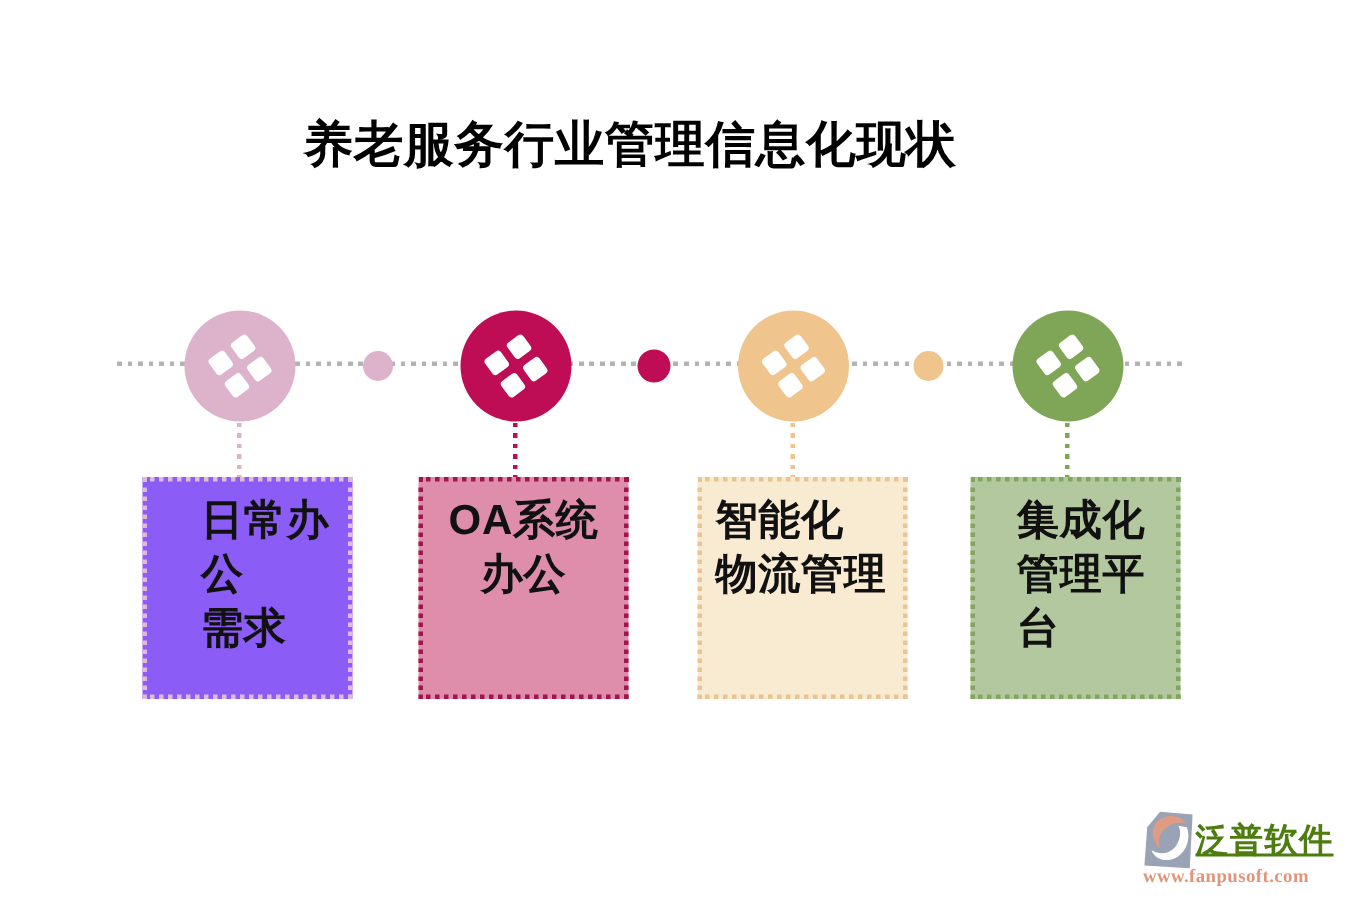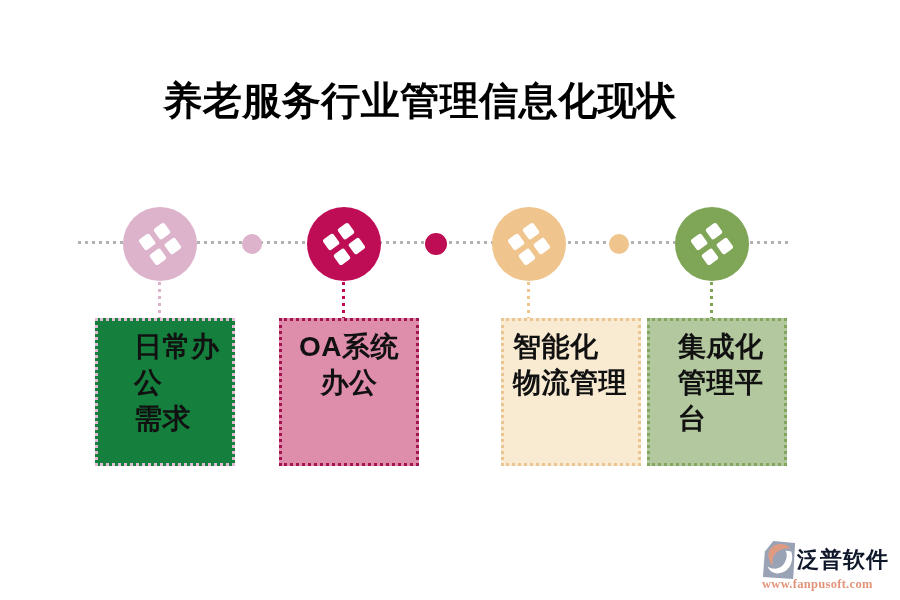--- a/index.html
+++ b/index.html
@@ -1,37 +1,37 @@
 <!DOCTYPE html>
 <html><head>
 <meta charset="utf-8">
 <style>
   * { margin: 0; padding: 0; box-sizing: border-box; }
   html, body { width: 900px; height: 600px; background: #ffffff; overflow: hidden;
     font-family: "Liberation Sans", "DejaVu Sans", sans-serif; }
   .canvas { position: relative; width: 900px; height: 600px; background: #fff; }
 
   .title { position: absolute; left: 0; top: 74px; width: 840px; text-align: center;
-    font-size: 39px; font-weight: 900; color: #000; letter-spacing: 0.5px; white-space: nowrap; }
+    font-size: 33px; font-weight: 900; color: #000; letter-spacing: 0.5px; white-space: nowrap; }
 
   .hline { position: absolute; left: 78px; top: 241px; width: 714px; height: 3px; }
 
   .circle { position: absolute; top: 207px; width: 74px; height: 74px; border-radius: 50%;
     display: flex; align-items: center; justify-content: center; }
   .c0 { left: 123px; } .c1 { left: 307px; } .c2 { left: 492px; } .c3 { left: 675px; }
 
   .mini-dot { position: absolute; top: 234px; width: 20px; height: 20px; border-radius: 50%; }
   .d0 { left: 242px; } .d1 { left: 425px; top: 233px; width: 22px; height: 22px; } .d2 { left: 609px; }
 
   .connector { position: absolute; top: 282px; width: 3px; height: 36px; }
   .k0 { left: 158px; } .k1 { left: 342px; } .k2 { left: 527px; } .k3 { left: 710px; }
 
   .box { position: absolute; top: 318px; width: 140px; height: 148px;
     border: 3px dotted transparent; padding: 8px 9px; }
-  .b0 { left: 95px; } .b1 { left: 279px; } .b2 { left: 465px; margin-left: 36px; } .b3 { left: 647px; }
+  .b0 { left: 95px; } .b1 { left: 279px; } .b2 { left: 465px; } .b3 { left: 647px; }
   .box-label { font-size: 28px; line-height: 36px; font-weight: 900; color: #111;
     white-space: pre-line; letter-spacing: 0.5px; }
 
   .watermark { position: absolute; right: 6px; bottom: 8px; width: 132px; }
   .wm-row { display: flex; align-items: center; gap: 1px; }
   .wm-brand { font-size: 22px; font-weight: 900; letter-spacing: 1px; white-space: nowrap; }
   .wm-url { font-family: "Liberation Serif", "DejaVu Serif", serif; font-weight: 700;
     font-size: 12.5px; text-align: left; margin-top: -3px; letter-spacing: 0.3px; white-space: nowrap; }
 </style>
 </head>
@@ -86,21 +86,21 @@
 
   <div class="mini-dot d0" style="background: rgb(220, 179, 203);"></div>
   <div class="mini-dot d1" style="background: rgb(191, 13, 85);"></div>
   <div class="mini-dot d2" style="background: rgb(240, 196, 141);"></div>
 
   <div class="connector k0" style="background-image: repeating-linear-gradient(rgb(220, 179, 203) 0px, rgb(220, 179, 203) 3px, transparent 3px, transparent 7px);"></div>
   <div class="connector k1" style="background-image: repeating-linear-gradient(rgb(191, 13, 85) 0px, rgb(191, 13, 85) 3px, transparent 3px, transparent 7px);"></div>
   <div class="connector k2" style="background-image: repeating-linear-gradient(rgb(240, 196, 141) 0px, rgb(240, 196, 141) 3px, transparent 3px, transparent 7px);"></div>
   <div class="connector k3" style="background-image: repeating-linear-gradient(rgb(127, 165, 87) 0px, rgb(127, 165, 87) 3px, transparent 3px, transparent 7px);"></div>
 
-  <div class="box b0" style="background: #15803d; border-color: rgb(227, 186, 212); padding-left: 36px;">
+  <div class="box b0" style="background: #8b5cf6; border-color: rgb(227, 186, 212); padding-left: 36px;">
     <div class="box-label">日常办公
 需求</div>
   </div>
   <div class="box b1" style="background: rgb(222, 141, 171); border-color: rgb(161, 20, 80); text-align: center;">
     <div class="box-label">OA系统
 办公</div>
   </div>
   <div class="box b2" style="background: rgb(249, 234, 210); border-color: rgb(235, 196, 147);">
     <div class="box-label">智能化
 物流管理</div>
@@ -110,18 +110,18 @@
 管理平台</div>
   </div>
 
   <div class="watermark">
     <div class="wm-row">
       <svg width="34" height="40" viewBox="0 0 36 42">
         <path d="M12 1 L35 3 L33 41 L1 39 L3 12 Z" fill="#99a3b5"></path>
         <path d="M9 9 C15 2 26 3 30 9 C23 8 17 10 13 16 C11 19 10.5 23 12 27 C7 23 5 14 9 9 Z" fill="#df9c82"></path>
         <path d="M31 12 C34 21 30 31 22 34 C15 37 8 34 6 28 C12 32 20 31 24 24 C26.5 19.5 27 15 25 11 Z" fill="#ffffff"></path>
       </svg>
-      <div class="wm-brand" style="color: #0f172a;">泛普软件</div>
+      <div class="wm-brand" style="color: #4d7c0f; text-decoration: underline;">泛普软件</div>
     </div>
     <div class="wm-url" style="color: rgb(226, 148, 122);">www.fanpusoft.com</div>
   </div>
 
 </div>
 
 </body></html>

